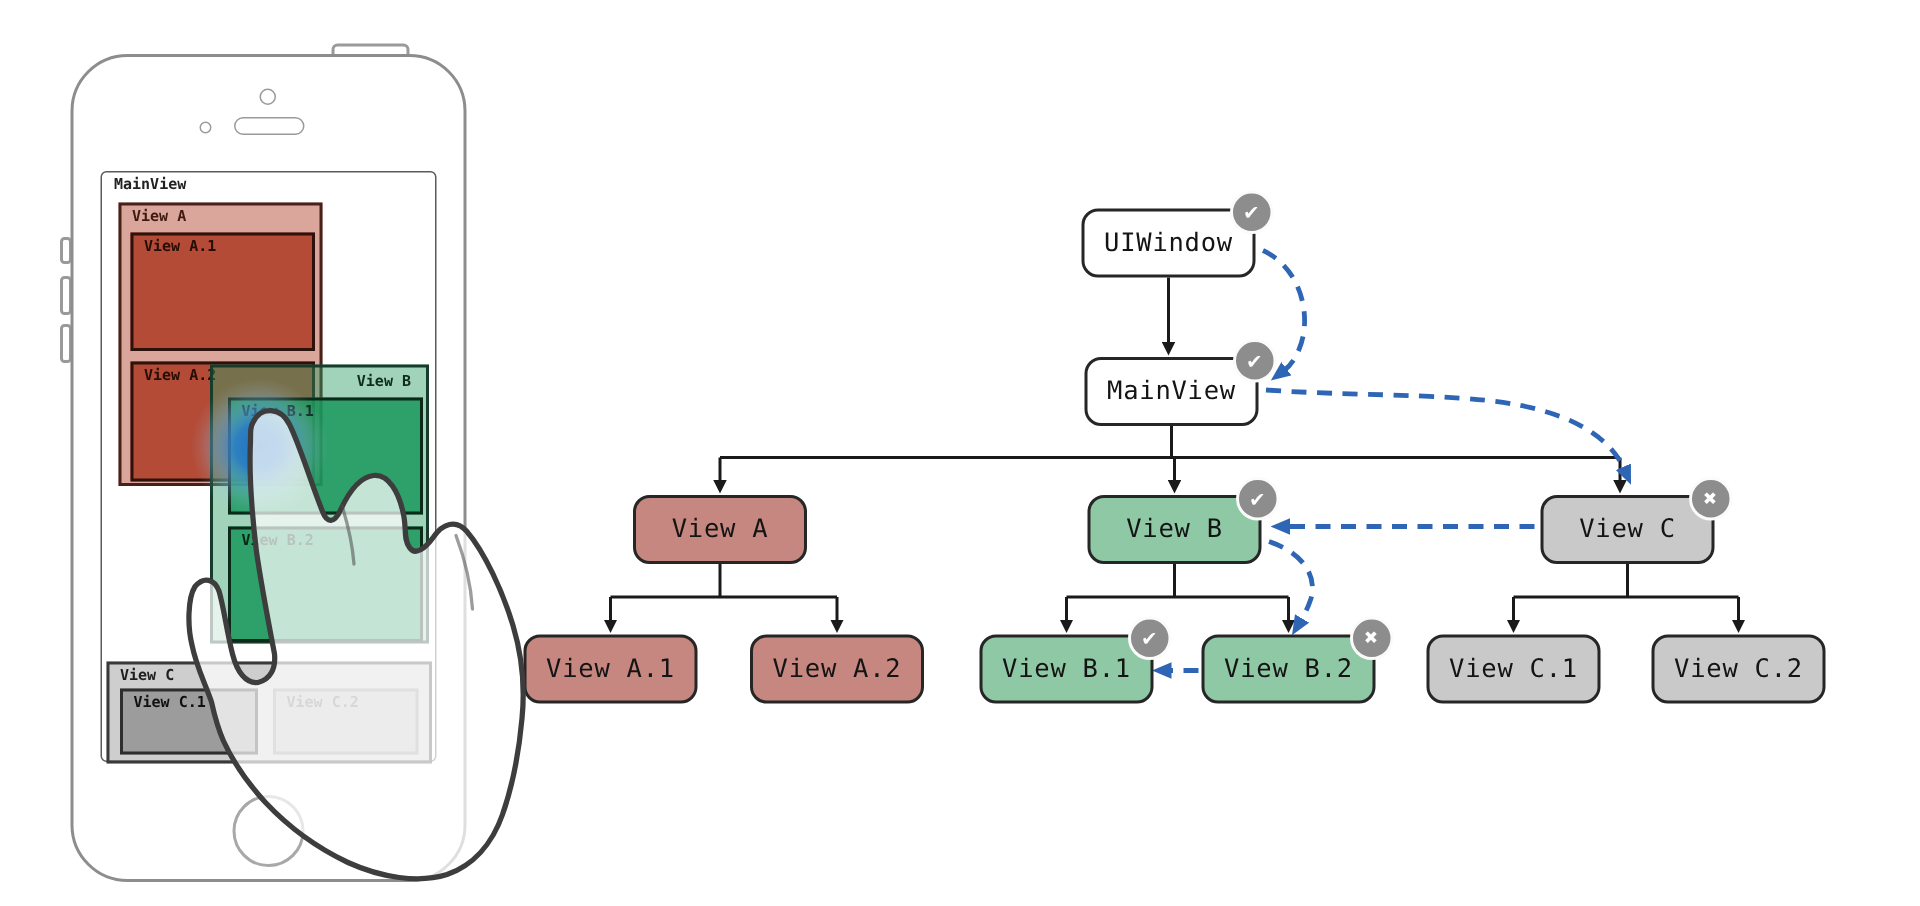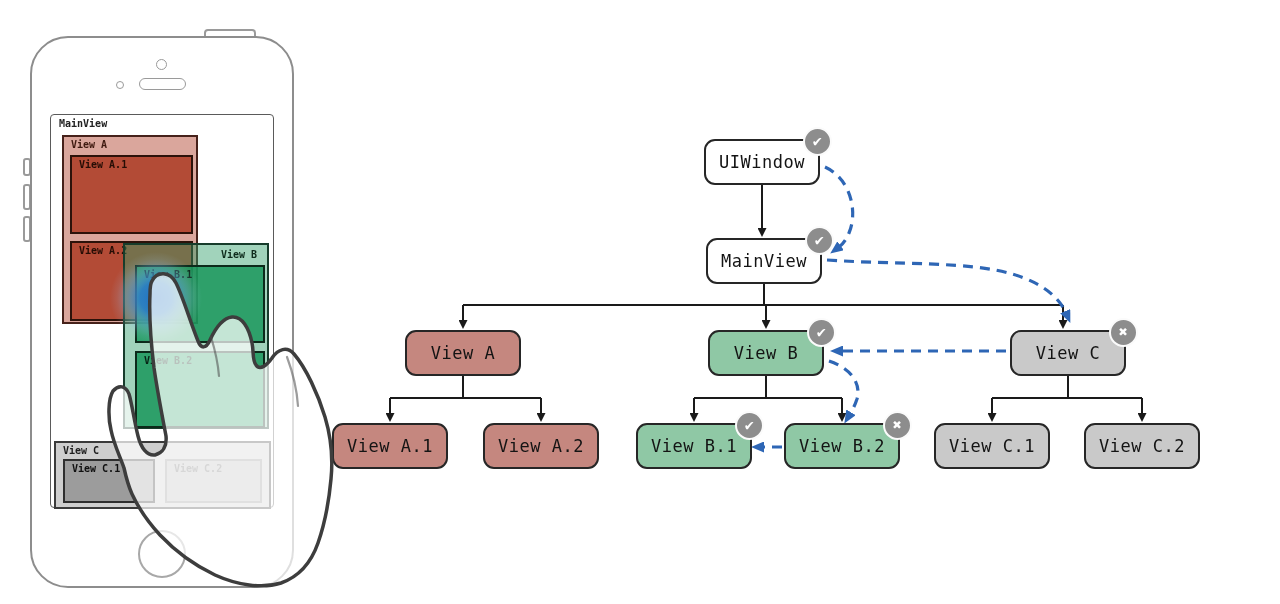--- a/index.html
+++ b/index.html
@@ -2,21 +2,21 @@
 <html style="--node-red: #c5877f; --node-green: #8fc8a5; --node-gray: #c9c9c9; --node-white: #ffffff; --hit-test-blue: #2e66b5; --badge-gray: #8d8d8d; --touch-glow-blue: #2277cc;"><head>
 <meta charset="utf-8">
 <style>
   :root{
     --node-red:#c5877f; --node-green:#8fc8a5; --node-gray:#c9c9c9; --node-white:#ffffff;
     --hit-test-blue:#2e66b5; --badge-gray:#8d8d8d; --touch-glow-blue:#2277cc;
   }
   *{margin:0;padding:0;box-sizing:border-box;}
   html,body{background:#fff;}
   body{font-family:"Liberation Sans",sans-serif;}
-  .stage{position:relative;width:1236px;height:604px;background:#fff;overflow:hidden;}
+  .stage{position:relative;width:1236px;height:604px;background:#fff;overflow:hidden;margin-left:17px;}
 
   
   .phone{position:absolute;left:0;top:0;width:360px;height:604px;}
   .hw{position:absolute;background:#fff;border:2px solid #9a9a9a;}
   .power-btn{left:204px;top:29px;width:52px;height:12px;border-radius:4px;}
   .side-btn{width:8px;border-radius:3px;}
   .sb1{left:23px;top:158px;height:18px;}
   .sb2{left:23px;top:184px;height:26px;}
   .sb3{left:23px;top:216px;height:26px;}
   .phone-body{position:absolute;left:30px;top:36px;width:264px;height:552px;

